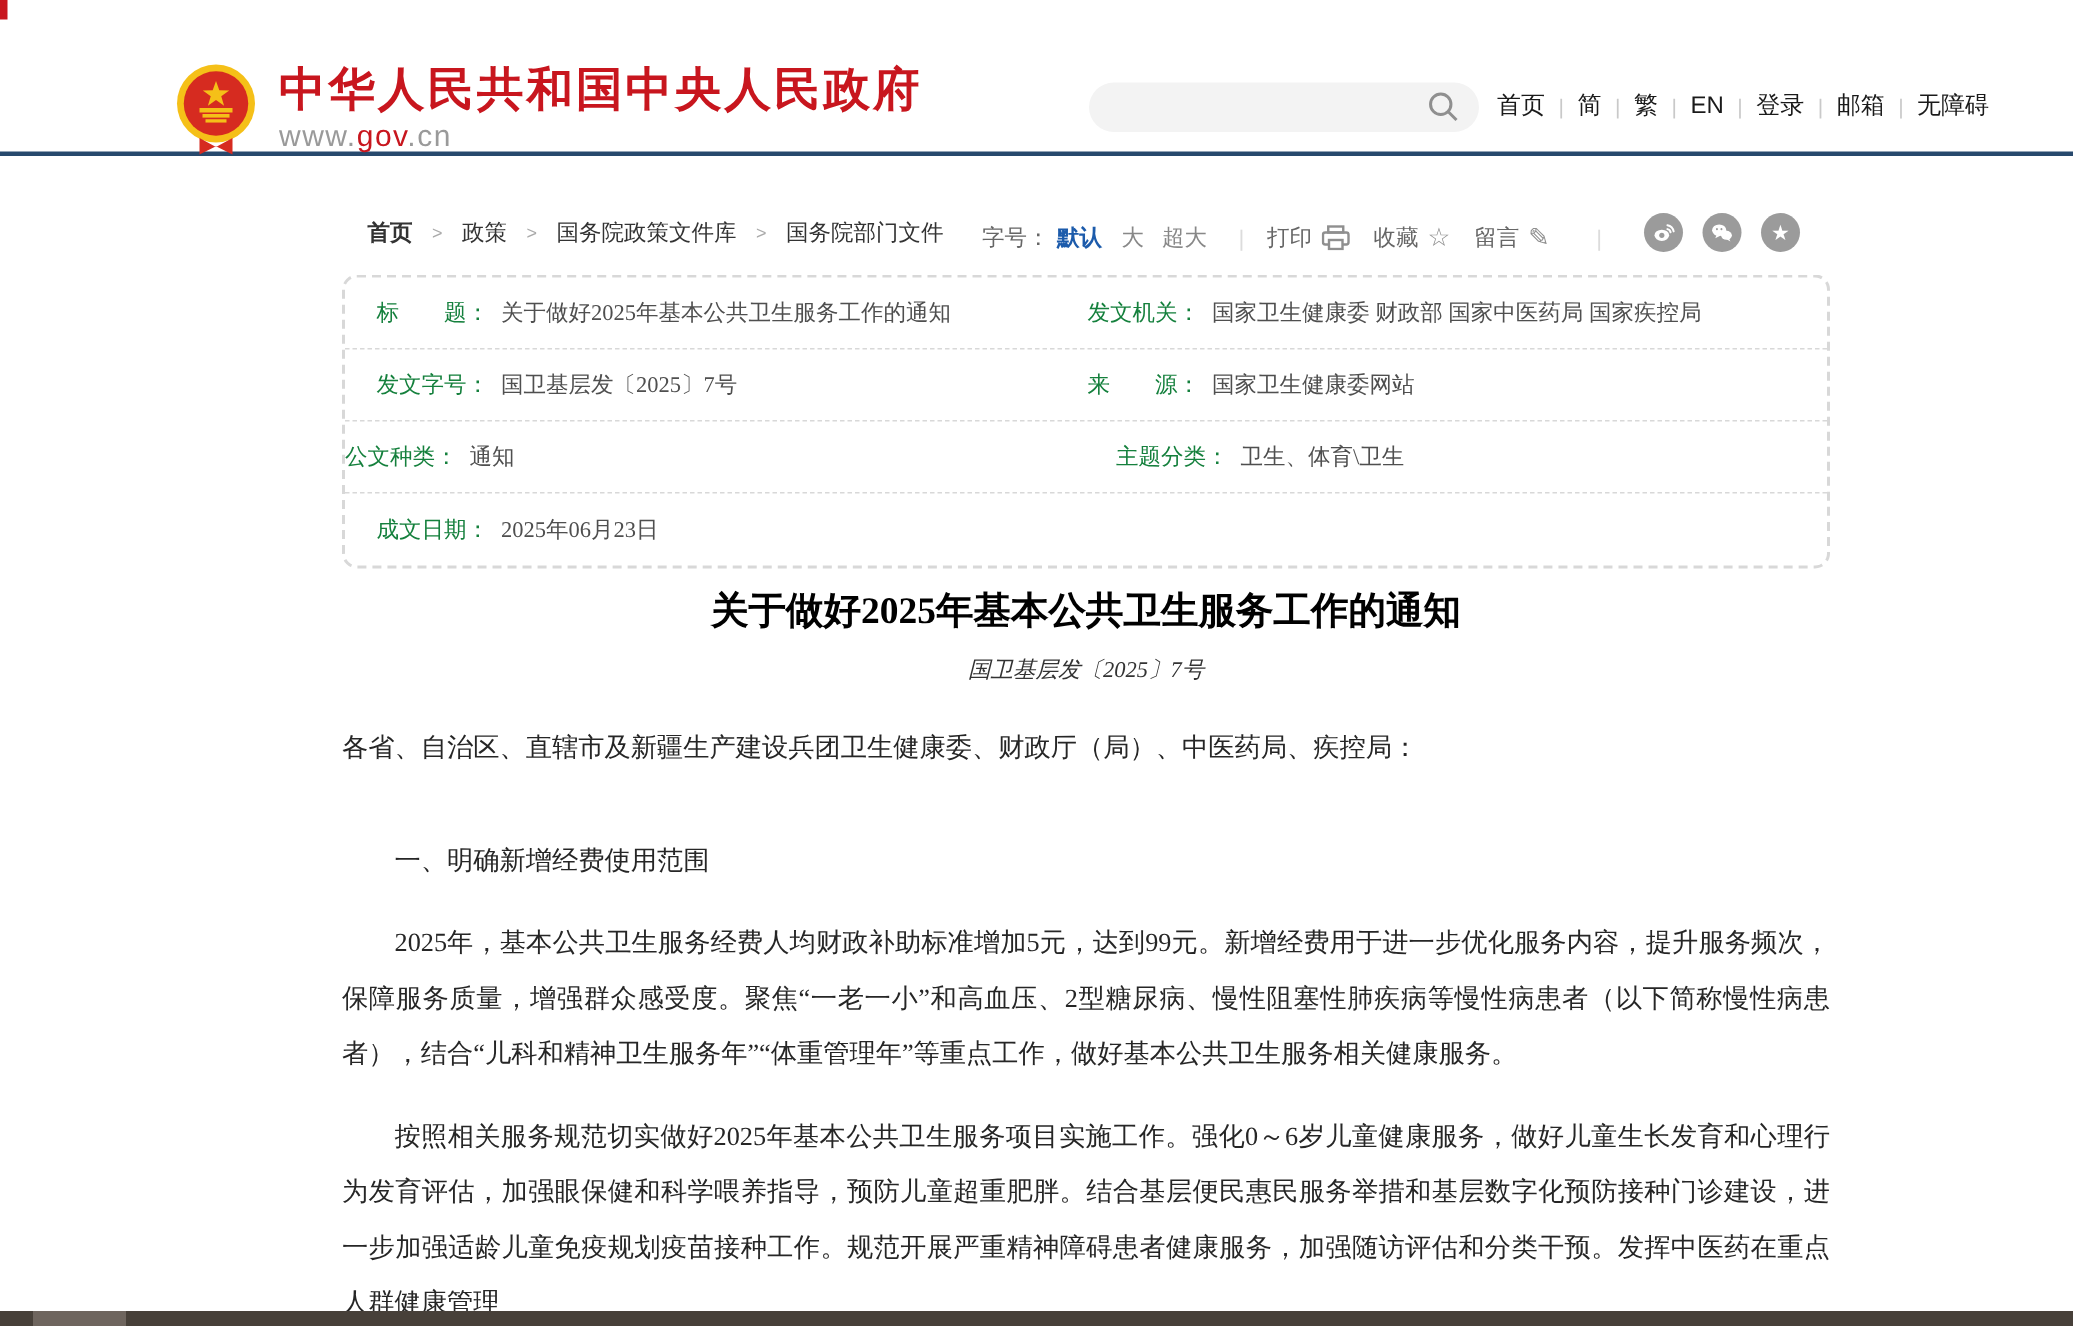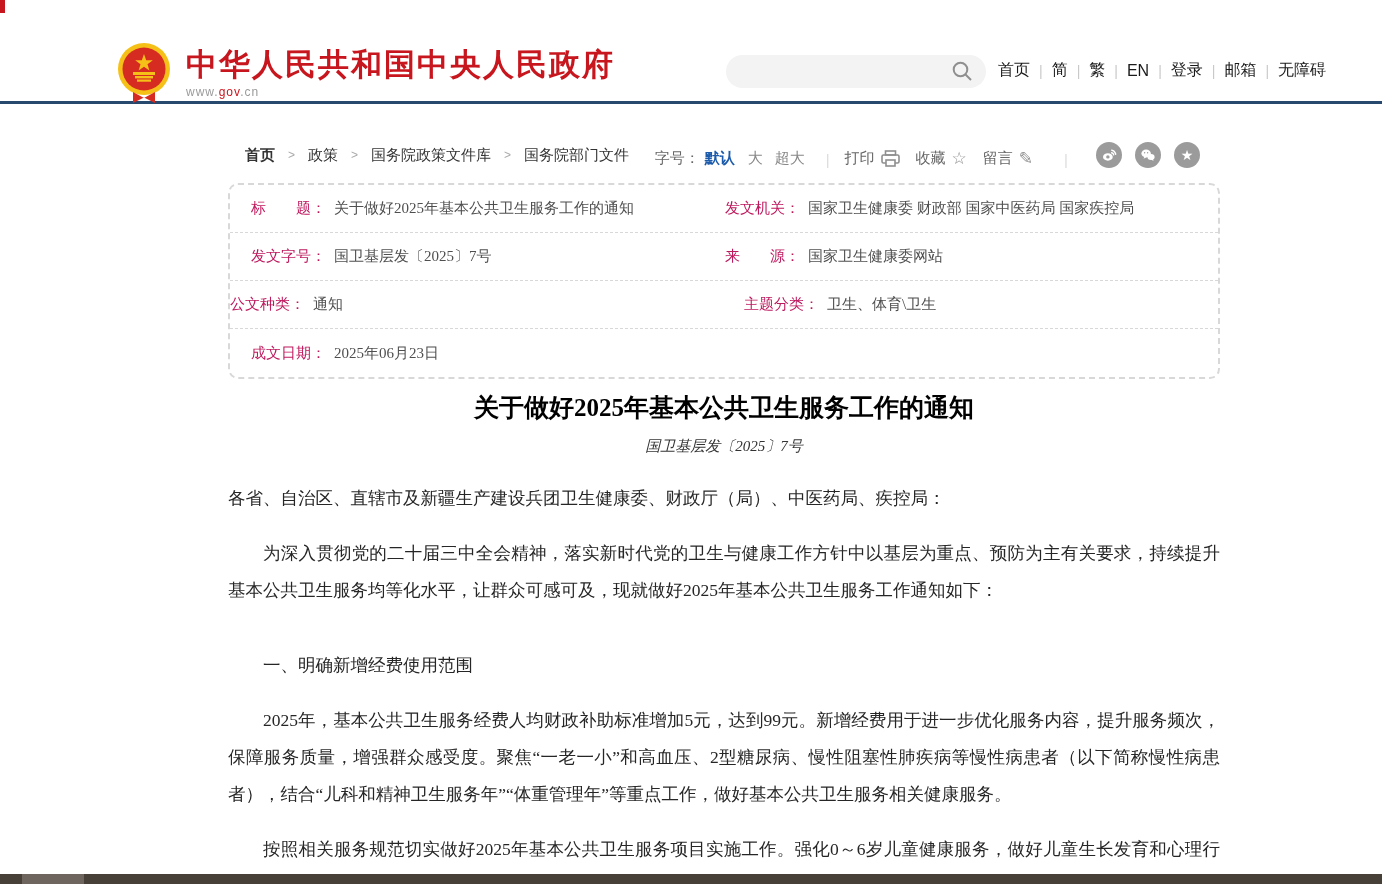--- a/index.html
+++ b/index.html
@@ -8,21 +8,21 @@
     position:relative; overflow:hidden; background:#ffffff;
     font-family:"Liberation Sans", sans-serif;
   }
   
   .corner-mark { position:absolute; left:0; top:0; width:5px; height:13px; background:#c8161e; }
   .site-header { position:absolute; left:0; top:0; width:1382px; height:104px; background:#fff; border-bottom:3px solid #27496d; }
   .logo-wrap { position:absolute; left:116px; top:42px; display:flex; align-items:center; }
   .emblem { width:56px; height:62px; flex:0 0 auto; }
   .site-text { margin-left:14px; }
   .site-title { color:#c8161e; font-size:31px; font-weight:bold; letter-spacing:2px; line-height:34px; }
-  .site-url { font-size:12px; color:#9a9a9a; margin-top:3px; letter-spacing:1px; }
+  .site-url { font-size:20px; color:#9a9a9a; margin-top:3px; letter-spacing:1px; }
   .site-url .gov { color:#c8161e; }
   .search-box { position:absolute; left:726px; top:55px; width:260px; height:33px; background:#f3f3f3; border-radius:17px; }
   .search-box input { position:absolute; left:0; top:0; width:100%; height:100%; border:none; outline:none; background:transparent; padding:0 42px 0 16px; font-size:15px; color:#333; }
   .search-glyph { position:absolute; right:13px; top:6px; width:21px; height:21px; }
   .top-nav { position:absolute; left:998px; top:60px; display:flex; align-items:center; font-size:16px; color:#1a1a1a; white-space:nowrap; }
   .top-nav .nav-item { cursor:pointer; }
   .top-nav .nav-sep { color:#c9c9c9; margin:0 9px; font-size:14px; }
   
   .page-row { position:absolute; left:245px; top:141px; width:955px; height:28px; display:flex; align-items:center; justify-content:space-between; }
   .breadcrumb { display:flex; align-items:center; font-size:15px; color:#333; white-space:nowrap; }
@@ -42,21 +42,21 @@
   .social-circle { width:26px; height:26px; border-radius:50%; background:#9b9b9b; margin-left:13px; display:flex; align-items:center; justify-content:center; cursor:pointer; }
   .social-circle svg { width:18px; height:18px; }
   .social-star { color:#fff; font-size:14px; line-height:1; }
   
   .meta { position:absolute; left:228px; top:183px; width:992px; border:2px dashed #d8d8d8; border-radius:10px; font-family:"Liberation Serif", serif; font-size:15px; color:#4f4f4f; }
   .meta-row { display:flex; align-items:center; height:48px; border-bottom:1px dashed #d8d8d8; }
   .meta-row:last-child { border-bottom:none;text-align:center; }
   .meta-cell { display:flex; align-items:center; white-space:nowrap; }
   .meta-cell.left { width:495px; padding-left:21px; }
   .meta-cell.right { flex:1; }
-  .meta-label { color:#be185d; }
+  .meta-label { color:#15803d; }
   .meta-value { color:#4f4f4f; margin-left:8px; }
   
   .article { position:absolute; left:228px; top:392px; width:992px; font-family:"Liberation Serif", serif; color:#262626; }
   .article-title { text-align:center; font-size:25px; font-weight:bold; color:#000; line-height:32px; }
   .doc-number { text-align:center; font-size:15px; margin-top:13px; font-style:italic; color:#333; }
   .article-body { margin-top:24px; font-size:17.5px; line-height:37px; text-align:justify; }
   .blk { margin-top:18px; }
   .blk.salutation { text-indent:0; margin-top:20px; }
   .blk.para { text-indent:2em; }
   .blk.heading { text-indent:2em; font-weight:normal; margin-top:38px; }
@@ -217,21 +217,20 @@
       <span class="meta-value"></span>
     </div>
   </div>
 </div>
 
 <div class="article">
   <div class="article-title">关于做好2025年基本公共卫生服务工作的通知</div>
   <div class="doc-number">国卫基层发〔2025〕7号</div>
   <div class="article-body">
     <div class="blk salutation">各省、自治区、直辖市及新疆生产建设兵团卫生健康委、财政厅（局）、中医药局、疾控局：</div>
-    <div class="blk para">为深入贯彻党的二十届三中全会精神，落实新时代党的卫生与健康工作方针中以基层为重点、预防为主有关要求，持续提升基本公共卫生服务均等化水平，让群众可感可及，现就做好2025年基本公共卫生服务工作通知如下：</div>
     <div class="blk heading">一、明确新增经费使用范围</div>
     <div class="blk para">2025年，基本公共卫生服务经费人均财政补助标准增加5元，达到99元。新增经费用于进一步优化服务内容，提升服务频次，保障服务质量，增强群众感受度。聚焦“一老一小”和高血压、2型糖尿病、慢性阻塞性肺疾病等慢性病患者（以下简称慢性病患者），结合“儿科和精神卫生服务年”“体重管理年”等重点工作，做好基本公共卫生服务相关健康服务。</div>
     <div class="blk para">按照相关服务规范切实做好2025年基本公共卫生服务项目实施工作。强化0～6岁儿童健康服务，做好儿童生长发育和心理行为发育评估，加强眼保健和科学喂养指导，预防儿童超重肥胖。结合基层便民惠民服务举措和基层数字化预防接种门诊建设，进一步加强适龄儿童免疫规划疫苗接种工作。规范开展严重精神障碍患者健康服务，加强随访评估和分类干预。发挥中医药在重点人群健康管理</div>
   </div>
 </div>
 
 <div class="bottom-bar">
   <div class="bottom-bar-light"></div>
 </div>
 

